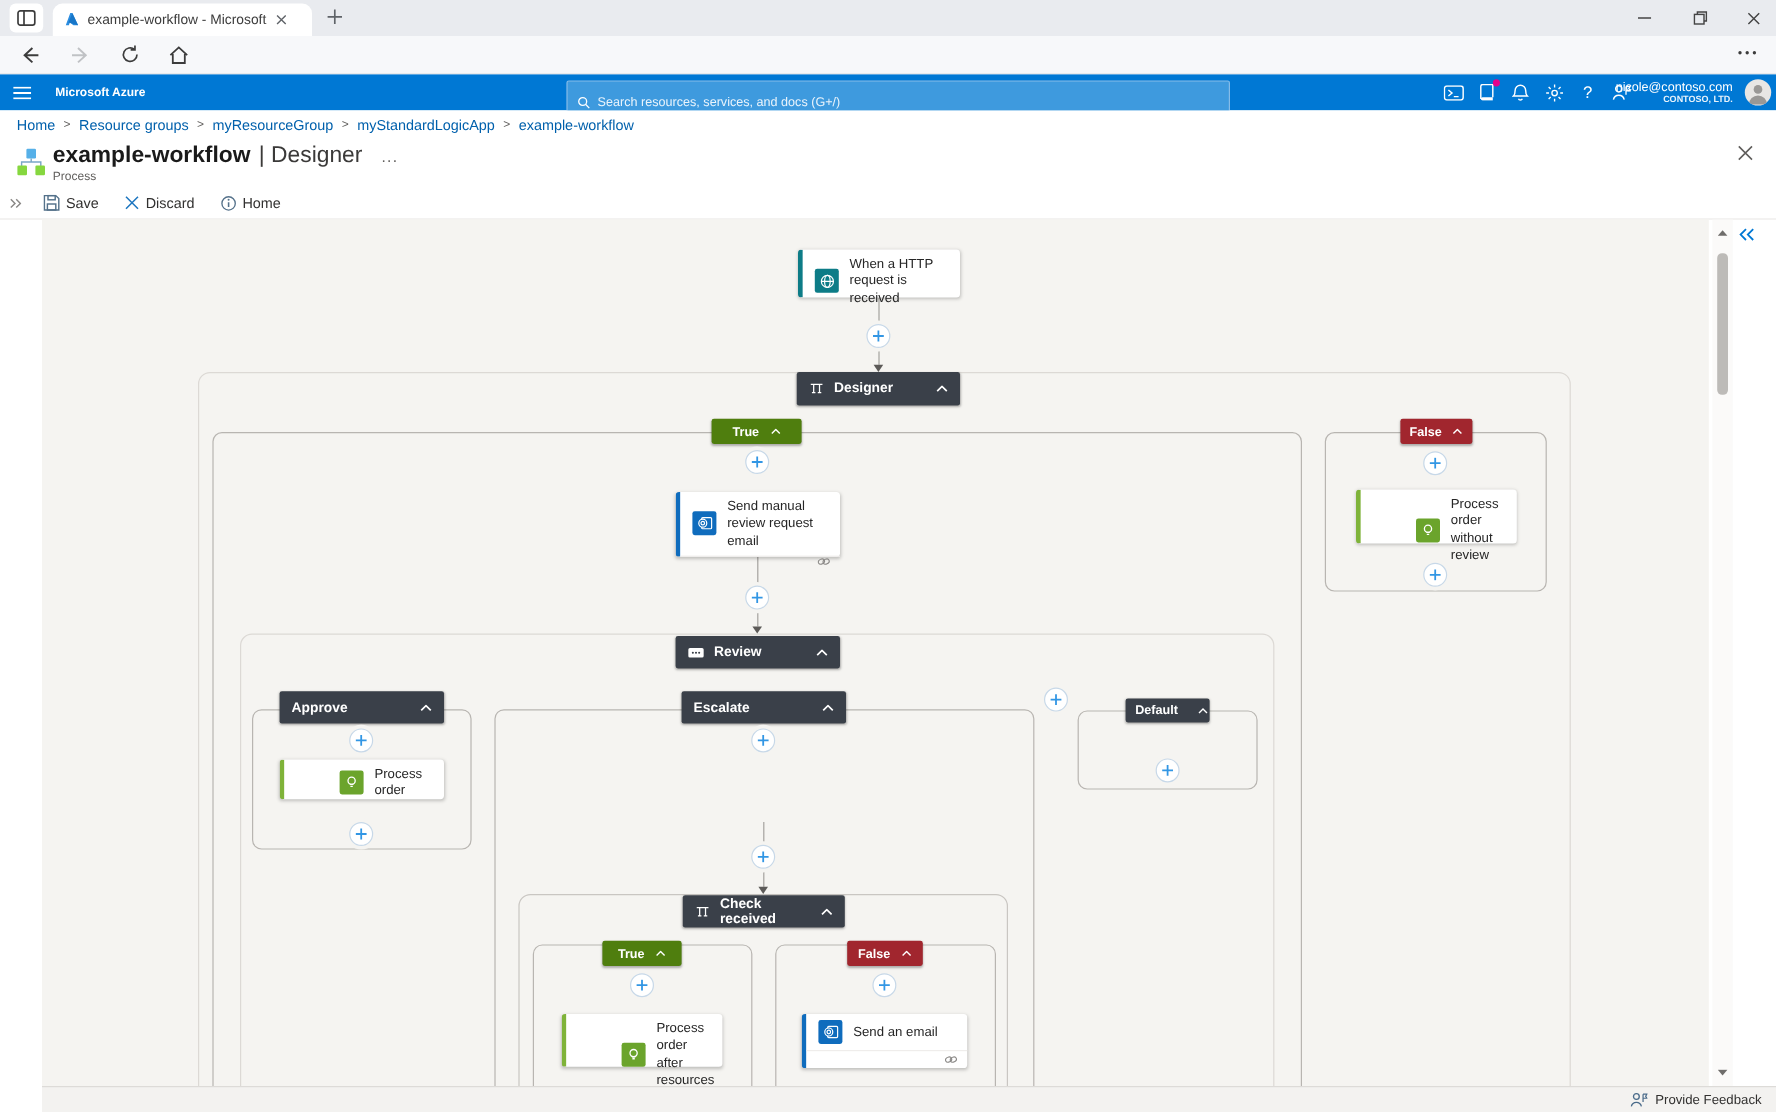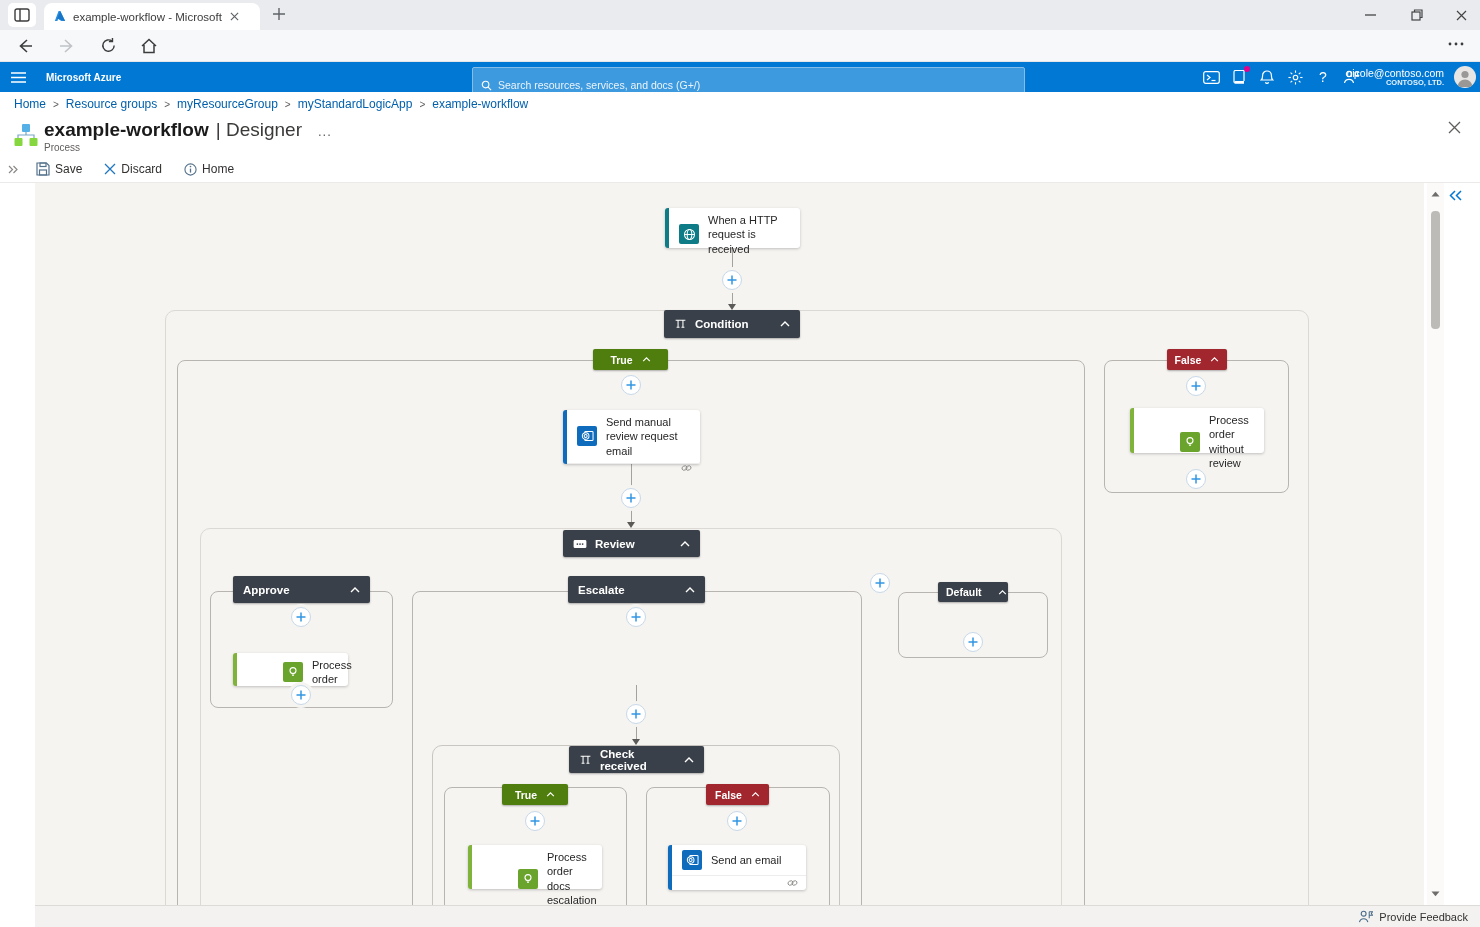--- a/index.html
+++ b/index.html
@@ -367,21 +367,21 @@
       </svg>
   </div>
   <div class="arrow" style="left:693px; top:121px;"></div>
 
   <div class="hdr" style="left:629px; top:127px; width:136px; height:28px;">
     <span>
       <svg width="13" height="12" viewBox="0 0 16 14">
           <path d="M2 2.5 H14 M5 2.5 V11 M11 2.5 V11 M3.2 11 H6.8 M9.2 11 H12.8" stroke="#fff" stroke-width="1.3" fill="none"></path>
         </svg>
     </span>
-    <span style="font-size:11.5px;">Condition</span>
+    <span style="font-size:11.5px;">Designer</span>
     <span class="grow"></span>
     <span>
       <svg width="10" height="6" viewBox="0 0 10 6">
           <path d="M1 5 L5 1 L9 5" fill="none" stroke="#fff" stroke-width="1.4"></path>
         </svg>
     </span>
   </div>
 
   <div class="case" style="left:142px; top:177px; width:908px; height:560px;"></div>
   <div class="chip" style="left:558px; top:166px; width:75px; height:21px; background:#4f7e0e;">
@@ -478,21 +478,21 @@
       <svg width="10" height="6" viewBox="0 0 10 6">
           <path d="M1 5 L5 1 L9 5" fill="none" stroke="#fff" stroke-width="1.4"></path>
         </svg>
     </span>
   </div>
   <div class="plus" style="left:256px; top:424px;">
     <svg width="10" height="10" viewBox="0 0 10 10">
         <path d="M5 0.5 V9.5 M0.5 5 H9.5" stroke="#3296e4" stroke-width="1.5"></path>
       </svg>
   </div>
-  <div class="node accent-green" style="left:198px; top:470px; width:115px; height:33px;">
+  <div class="node accent-green" style="left:198px; top:450px; width:137px; height:33px;">
     <div class="body">
       <span class="nicon" style="background:#6ba42c;">
         <svg width="12" height="12" viewBox="0 0 12 12">
             <circle cx="6" cy="4.6" r="3" fill="none" stroke="#fff" stroke-width="1.1"></circle>
             <path d="M4.6 7.6 h2.8 M5 9.3 h2" stroke="#fff" stroke-width="1.1"></path>
           </svg>
       </span>
       <span class="lbl">Process order</span>
     </div>
   </div>
@@ -576,21 +576,21 @@
       </svg>
   </div>
   <div class="node accent-green" style="left:433px; top:662px; width:134px; height:44px;">
     <div class="body">
       <span class="nicon" style="background:#6ba42c;">
         <svg width="12" height="12" viewBox="0 0 12 12">
             <circle cx="6" cy="4.6" r="3" fill="none" stroke="#fff" stroke-width="1.1"></circle>
             <path d="M4.6 7.6 h2.8 M5 9.3 h2" stroke="#fff" stroke-width="1.1"></path>
           </svg>
       </span>
-      <span class="lbl">Process order docs escalation</span>
+      <span class="lbl">Process order after resources</span>
     </div>
   </div>
 
   <div class="case" style="left:611px; top:604px; width:184px; height:140px;"></div>
   <div class="chip" style="left:671px; top:601px; width:63px; height:21px; background:#a1262e;">
     <span>False</span>
     <svg width="9" height="5" viewBox="0 0 10 6">
         <path d="M1 5 L5 1 L9 5" fill="none" stroke="#fff" stroke-width="1.4"></path>
       </svg>
   </div>

